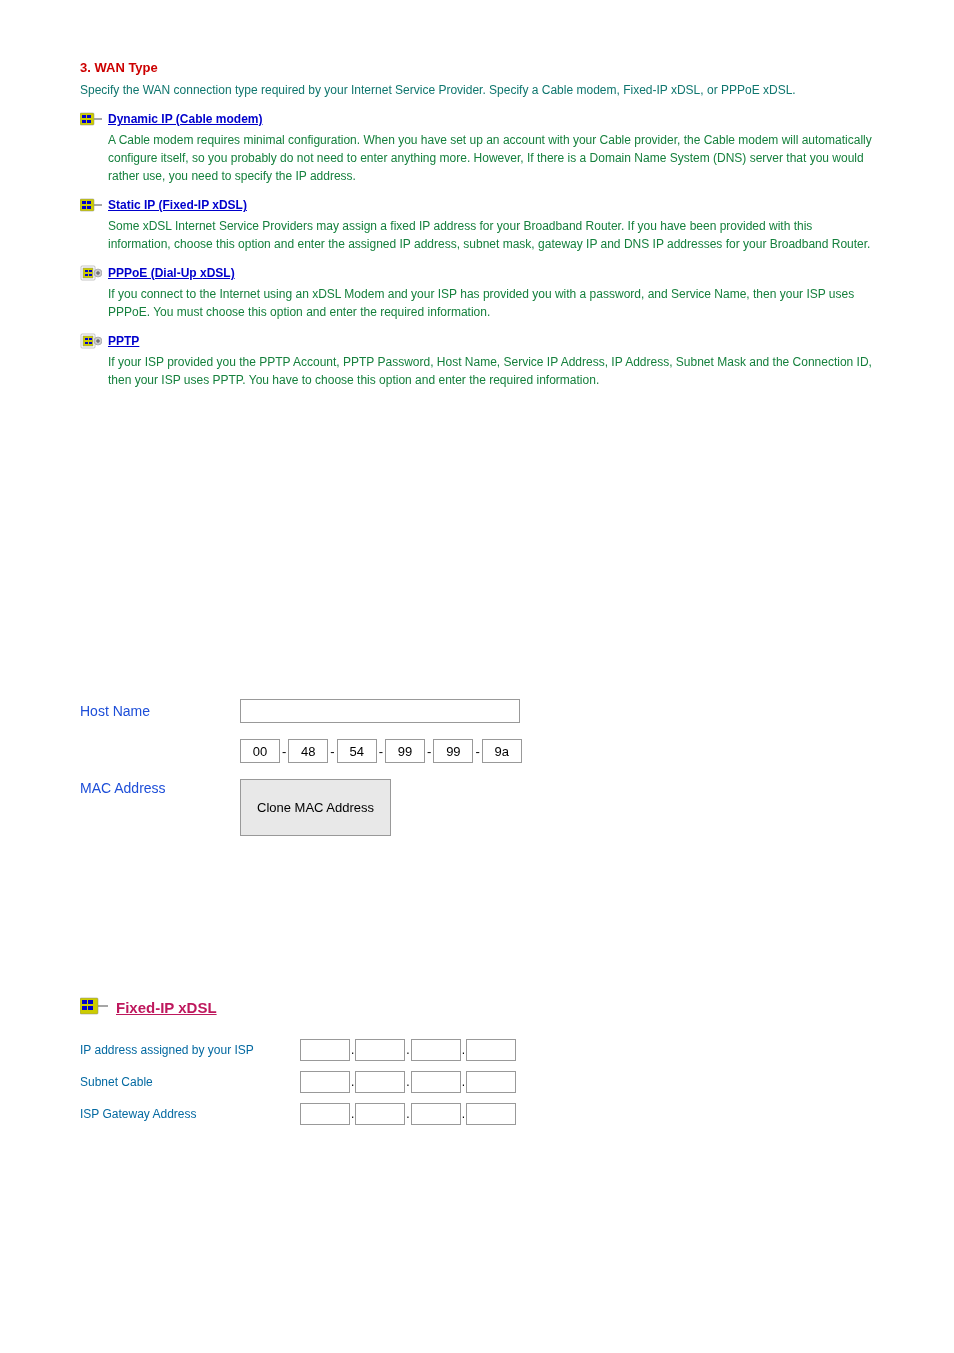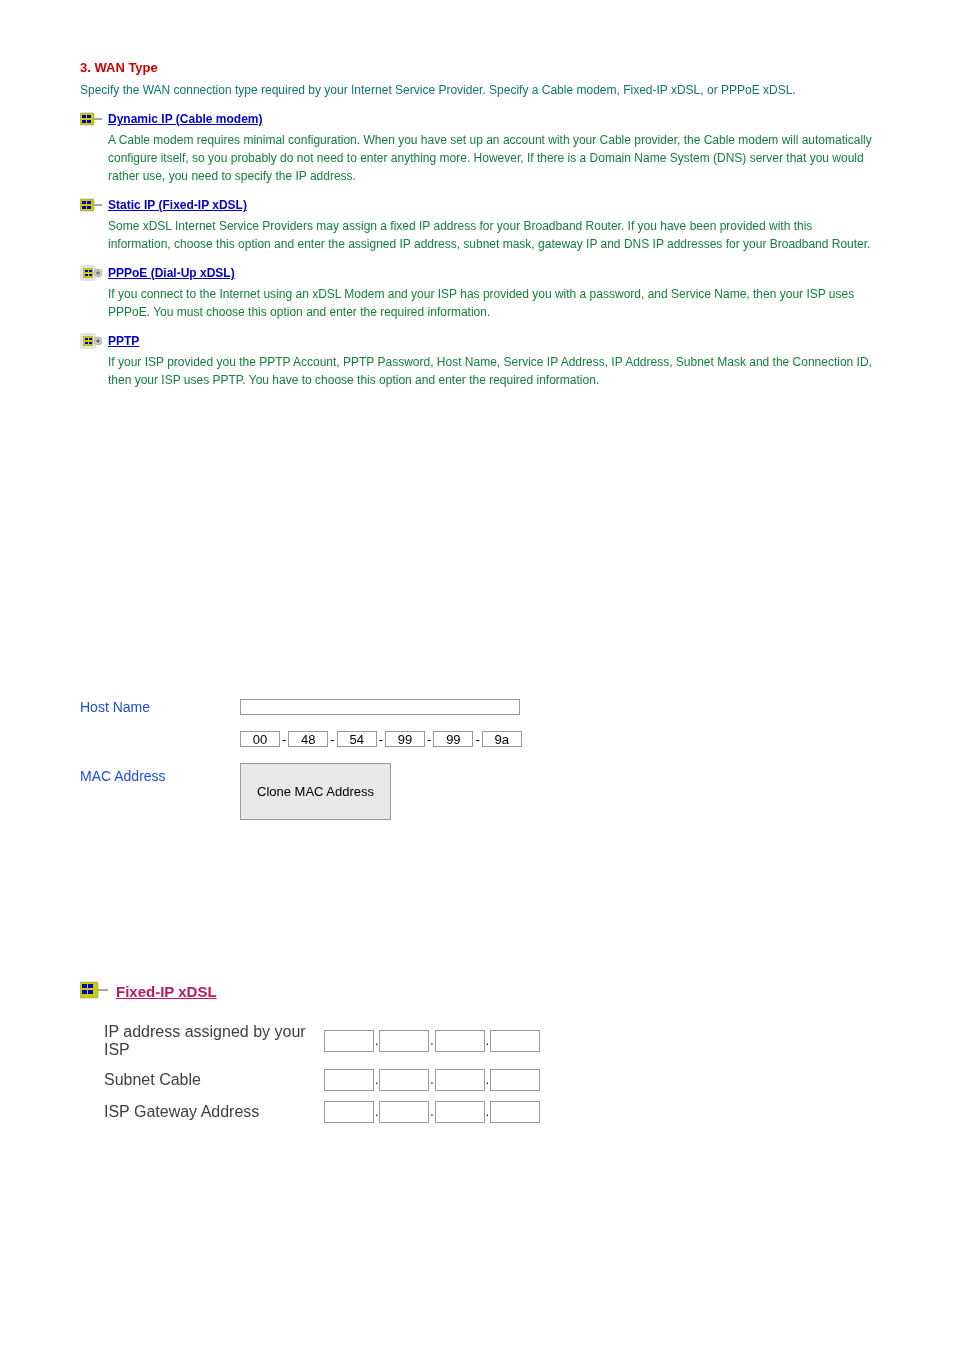--- a/index.html
+++ b/index.html
@@ -94,21 +94,21 @@
       flex-shrink: 0;
     }
     .form-control-area {
       display: flex;
       align-items: center;
     }
     .text-input {
       border: 1px solid #999;
       padding: 3px 5px;
       font-size: 13px;
-      height: 16px;
+      height: 24px;
     }
     .host-name-input {
       width: 280px;
     }
     .mac-octet {
       width: 40px;
       text-align: center;
     }
     .mac-separator {
       margin: 0 2px;
@@ -152,25 +152,24 @@
       color: #be185d;
       text-decoration: underline;
     }
 
     .fixed-ip-form-row {
       display: flex;
       align-items: center;
       margin-bottom: 10px;
     }
     .fixed-ip-label {
-      font-size: 16px;
-      color: #404040;
+      font-size: 12px;
+      color: #0369a1;
       width: 220px;
       flex-shrink: 0;
-      margin-left: 24px;
     }
     .ip-fields {
       display: flex;
       align-items: center;
     }
     .ip-octet {
       width: 50px;
       height: 22px;
       border: 1px solid #999;
       font-size: 12px;

